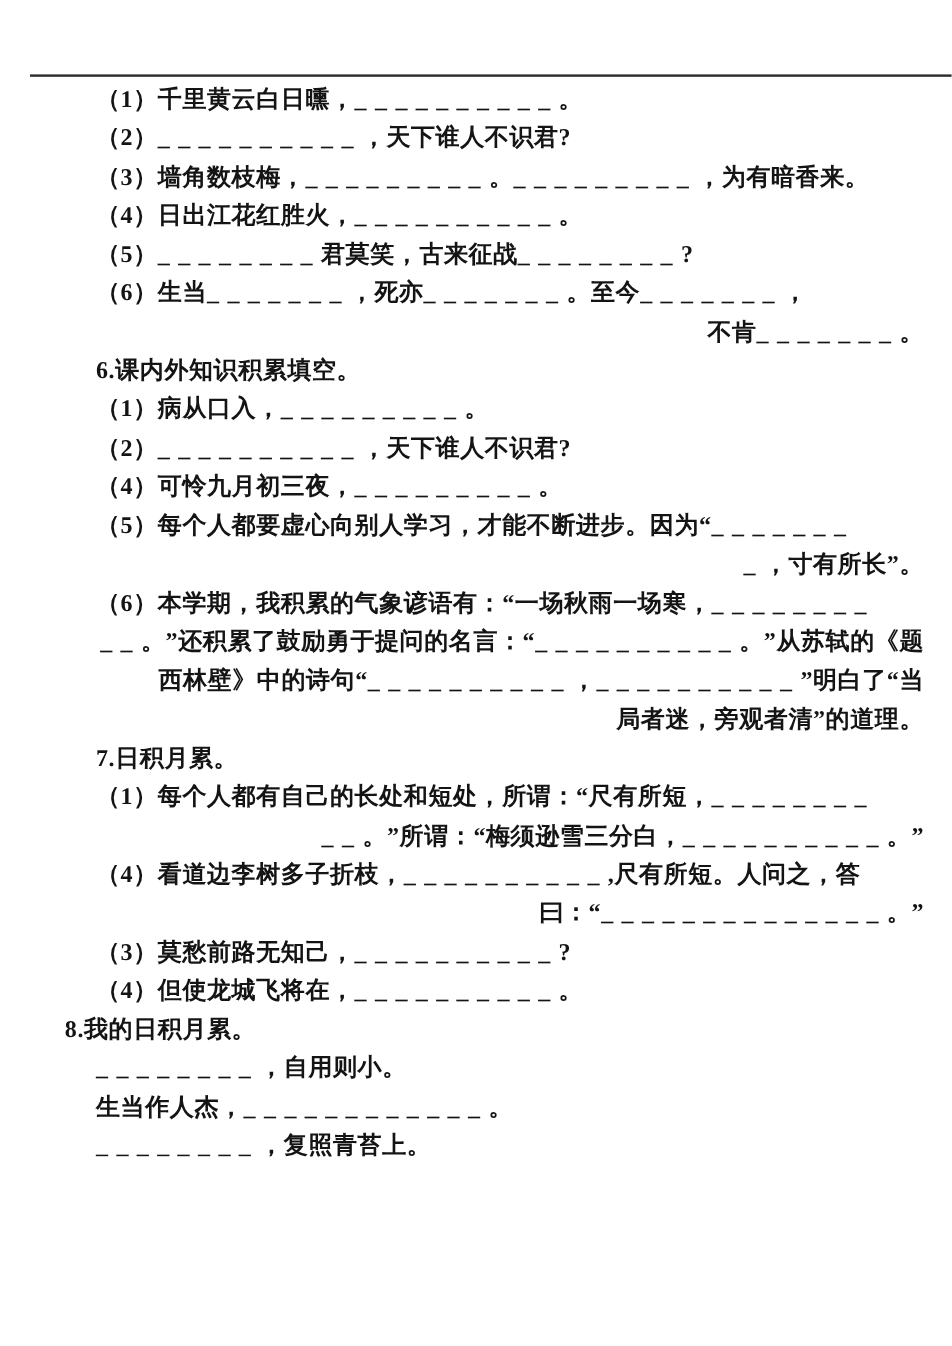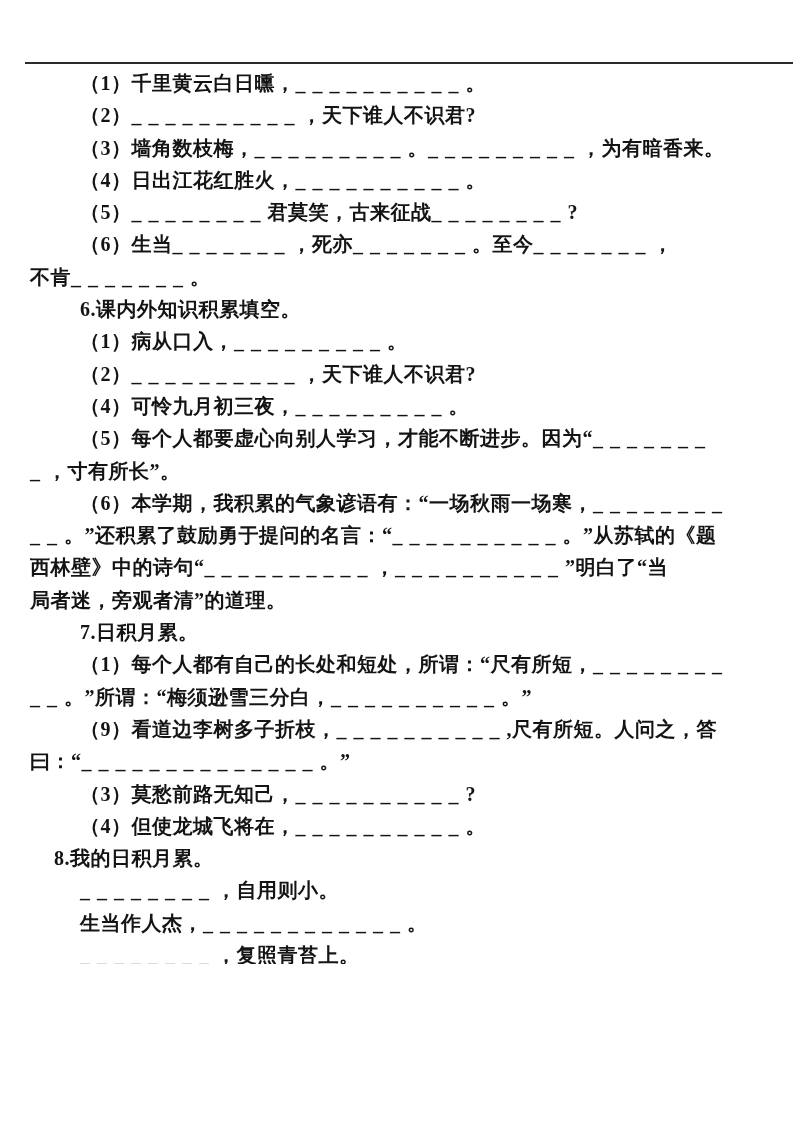--- a/index.html
+++ b/index.html
@@ -34,21 +34,21 @@
     font-weight: bold;
     letter-spacing: 0.5px;
   }
   .line {
     height: 32.3px;
     line-height: 32.3px;
     white-space: nowrap;
   }
   .line.para { padding-left: 50px; }
   .line.half { padding-left: 24px; }
-  .line.none { padding-left: 0; }
+  .line.none { padding-left: 0; text-align: right; }
   .blank {
     letter-spacing: 7px;
     font-weight: bold;
   }
   .footer {
     position: absolute;
     left: 0;
     top: 1096px;
     width: 100%;
     text-align: center;
@@ -77,21 +77,21 @@
       <div class="line para"><span class="seg">（4）可怜九月初三夜，</span><span class="blank">_________</span><span class="seg">。</span></div>
       <div class="line para"><span class="seg">（5）每个人都要虚心向别人学习，才能不断进步。因为“</span><span class="blank">_______</span></div>
       <div class="line none"><span class="blank">_</span><span class="seg">，寸有所长”。</span></div>
       <div class="line para"><span class="seg">（6）本学期，我积累的气象谚语有：“一场秋雨一场寒，</span><span class="blank">________</span></div>
       <div class="line none"><span class="blank">__</span><span class="seg">。”还积累了鼓励勇于提问的名言：“</span><span class="blank">__________</span><span class="seg">。”从苏轼的《题</span></div>
       <div class="line none"><span class="seg">西林壁》中的诗句“</span><span class="blank">__________</span><span class="seg">，</span><span class="blank">__________</span><span class="seg">”明白了“当</span></div>
       <div class="line none"><span class="seg">局者迷，旁观者清”的道理。</span></div>
       <div class="line para"><span class="seg">7.日积月累。</span></div>
       <div class="line para"><span class="seg">（1）每个人都有自己的长处和短处，所谓：“尺有所短，</span><span class="blank">________</span></div>
       <div class="line none"><span class="blank">__</span><span class="seg">。”所谓：“梅须逊雪三分白，</span><span class="blank">__________</span><span class="seg">。”</span></div>
-      <div class="line para"><span class="seg">（9）看道边李树多子折枝，</span><span class="blank">__________</span><span class="seg">,尺有所短。人问之，答</span></div>
+      <div class="line para"><span class="seg">（4）看道边李树多子折枝，</span><span class="blank">__________</span><span class="seg">,尺有所短。人问之，答</span></div>
       <div class="line none"><span class="seg">曰：“</span><span class="blank">______________</span><span class="seg">。”</span></div>
       <div class="line para"><span class="seg">（3）莫愁前路无知己，</span><span class="blank">__________</span><span class="seg">?</span></div>
       <div class="line para"><span class="seg">（4）但使龙城飞将在，</span><span class="blank">__________</span><span class="seg">。</span></div>
       <div class="line half"><span class="seg">8.我的日积月累。</span></div>
       <div class="line para"><span class="blank">________</span><span class="seg">，自用则小。</span></div>
       <div class="line para"><span class="seg">生当作人杰，</span><span class="blank">____________</span><span class="seg">。</span></div>
       <div class="line para"><span class="blank">________</span><span class="seg">，复照青苔上。</span></div>
       <div class="line para"><span class="seg">一道残阳铺水中，</span><span class="blank">__________</span><span class="seg">。</span></div>
     </div>
   <div class="footer">第2页，共23页</div>

